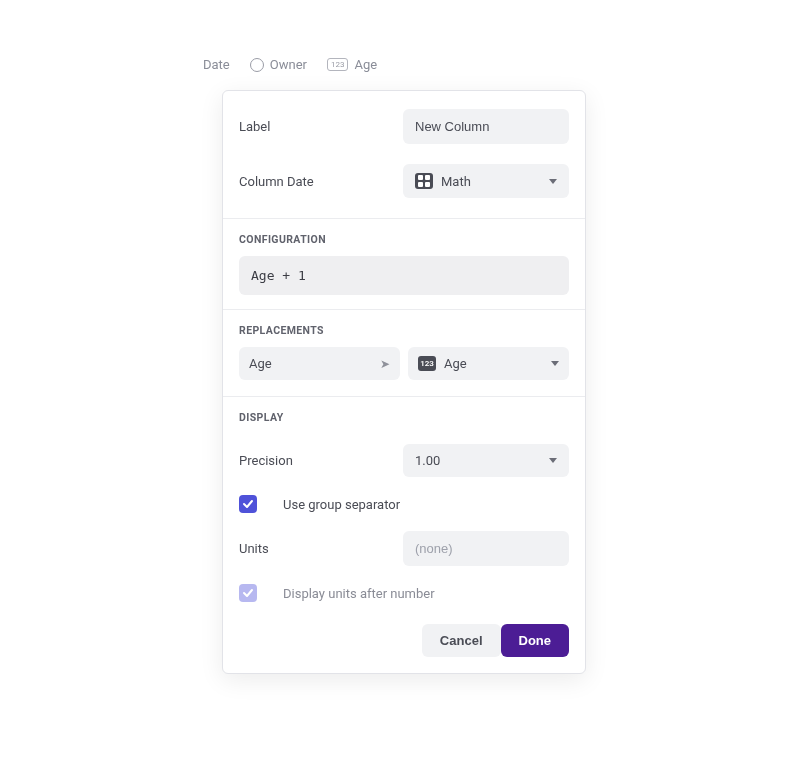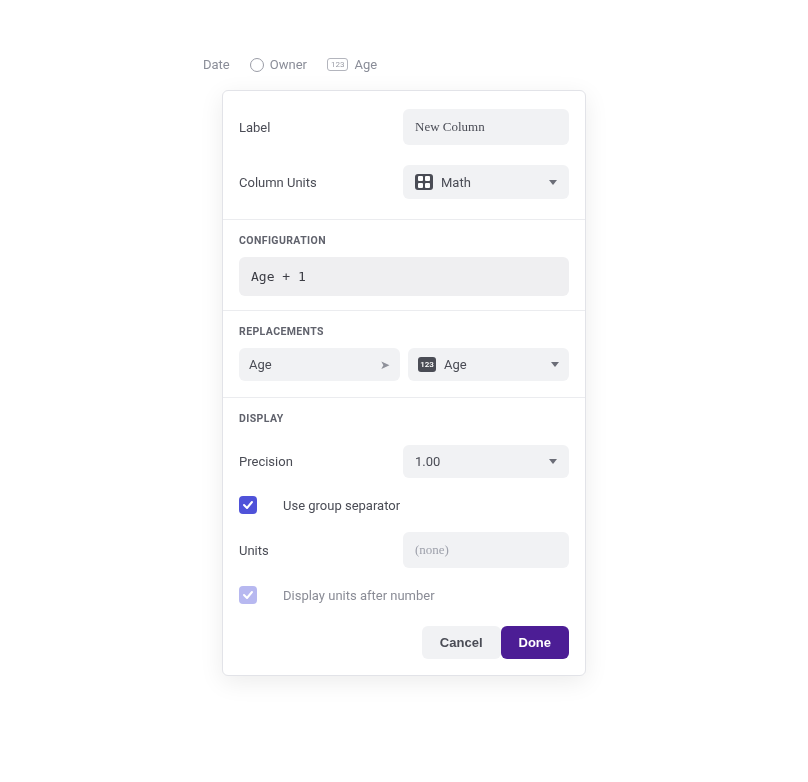--- a/index.html
+++ b/index.html
@@ -54,21 +54,20 @@
       flex: 1;
     }
     .text-input {
       width: 100%;
       background: #f1f2f4;
       border: none;
       border-radius: 6px;
       padding: 10px 12px;
       font-size: 13px;
       color: #4a4c55;
-      font-family: Liberation Serif, serif;
     }
     .text-input::placeholder { color: #9ea1ab; }
     .select {
       width: 100%;
       background: #f1f2f4;
       border: none;
       border-radius: 6px;
       padding: 9px 12px;
       font-size: 13px;
       color: #4a4c55;
@@ -238,21 +237,21 @@
   </div>
 
   <div class="form-row first">
     <div class="form-label">Label</div>
     <div class="form-control">
       <input type="text" class="text-input" value="New Column" style="">
     </div>
   </div>
 
   <div class="form-row">
-    <div class="form-label">Column Units</div>
+    <div class="form-label">Column Date</div>
     <div class="form-control">
       <div class="select">
         <span class="math-icon">
           <svg width="12" height="12" viewBox="0 0 12 12">
             <rect x="0" y="0" width="5" height="5" rx="1" fill="#fff"></rect>
             <rect x="7" y="0" width="5" height="5" rx="1" fill="#fff"></rect>
             <rect x="0" y="7" width="5" height="5" rx="1" fill="#fff"></rect>
             <rect x="7" y="7" width="5" height="5" rx="1" fill="#fff"></rect>
           </svg>
         </span>

